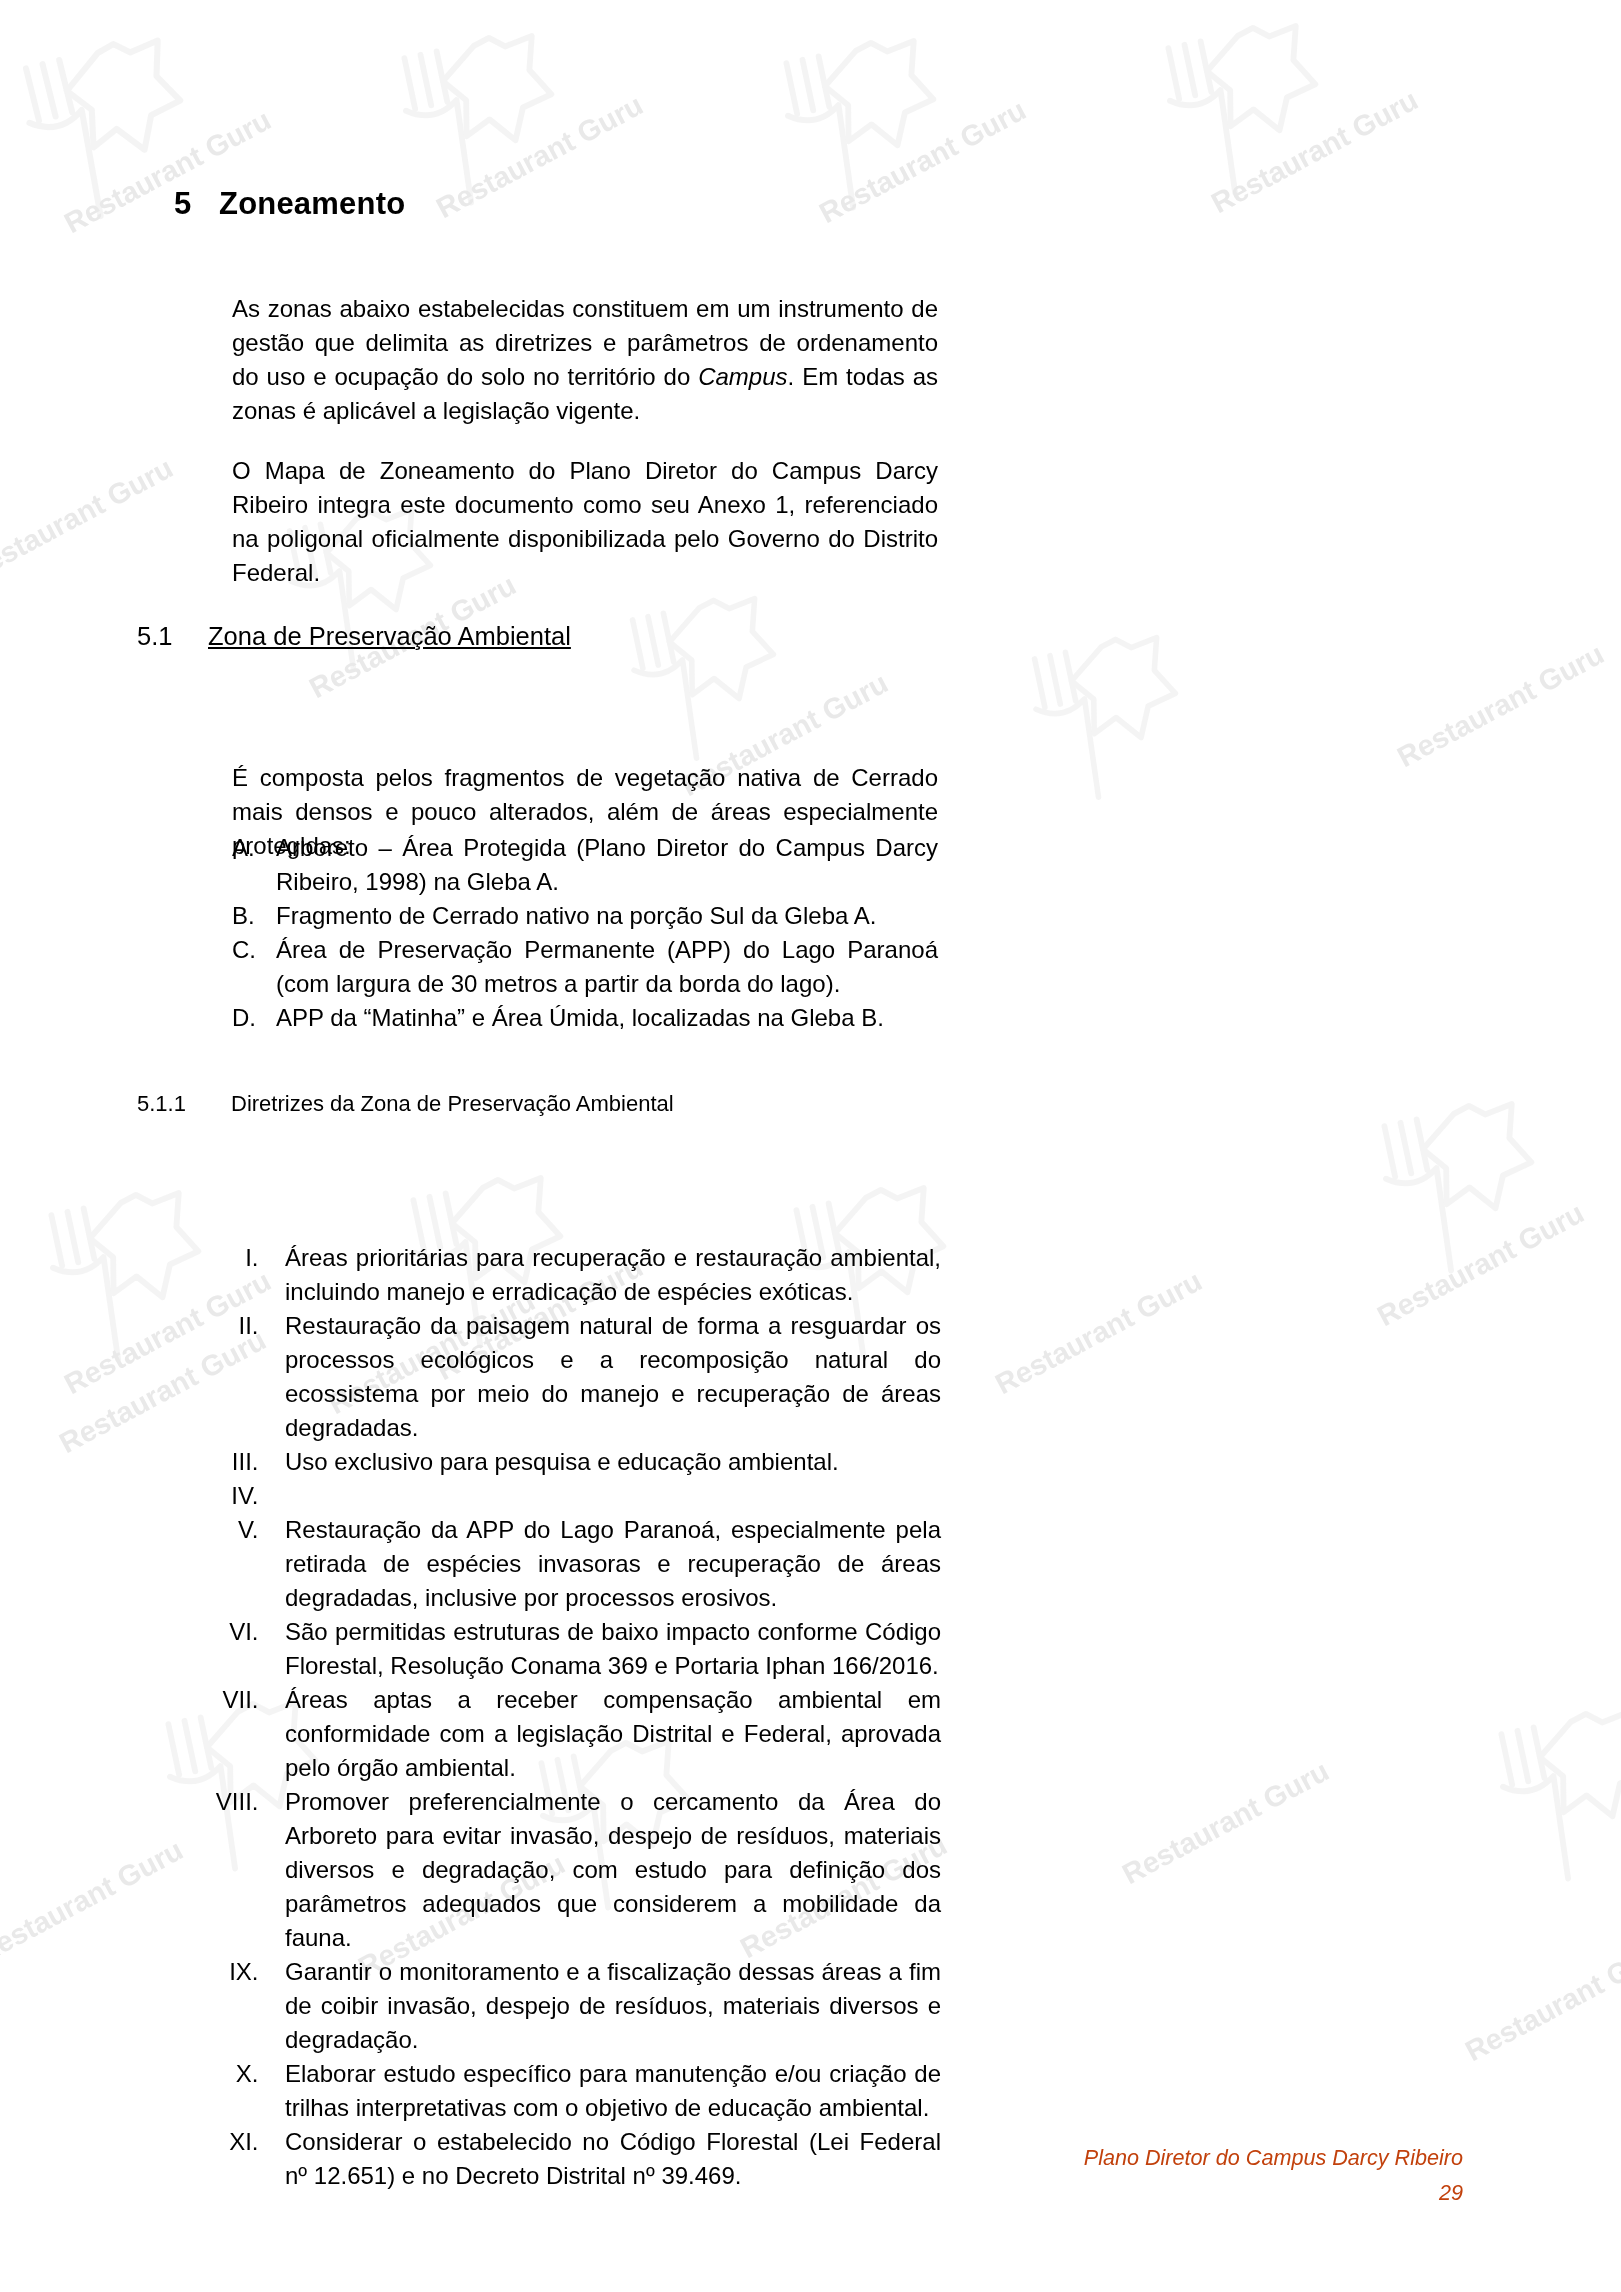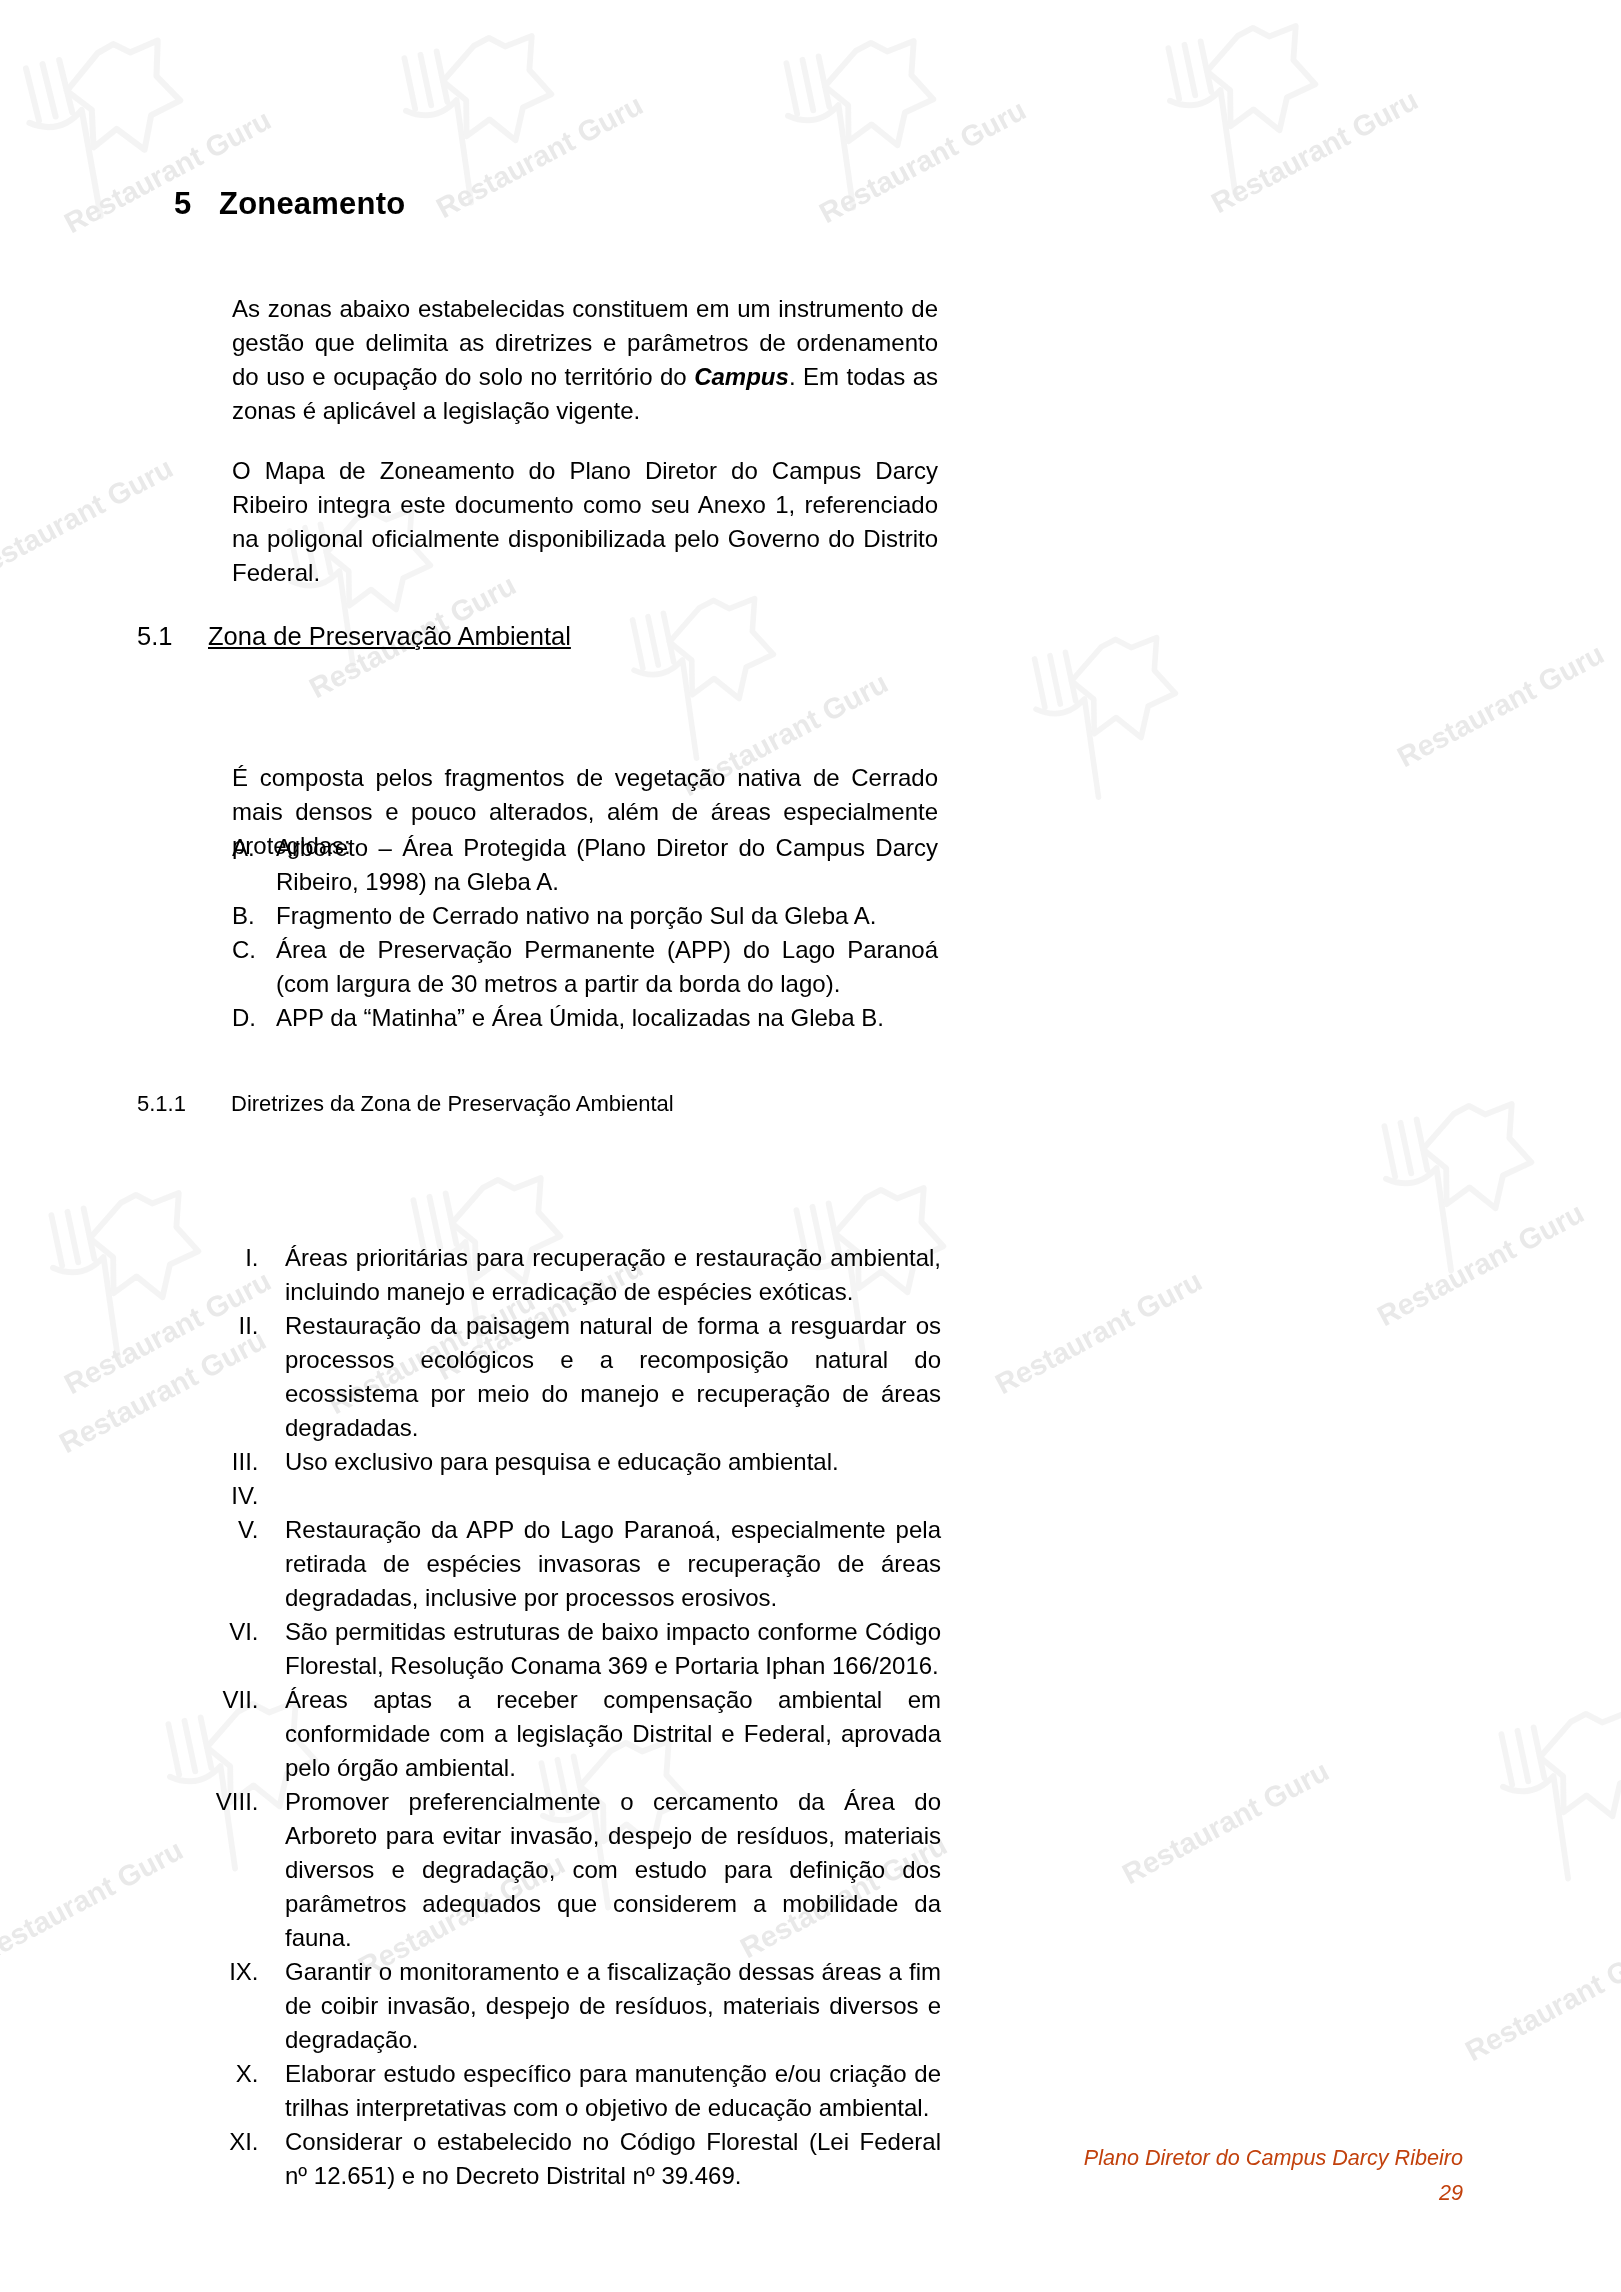--- a/index.html
+++ b/index.html
@@ -76,21 +76,21 @@
     width: 706px;
   }
   p.para {
     margin: 0 0 25.5px 0;
     font-size: 24px;
     line-height: 34px;
     text-align: justify;
     text-justify: inter-word;
   }
   p.para:last-child { margin-bottom: 0; }
-  .ital { font-style: italic; font-weight: bold; }
+  .ital { font-style: italic; }
 
   .h2-row {
     position: absolute;
     left: 137px;
     display: flex;
     align-items: baseline;
   }
   .h2-num {
     font-size: 25.5px;
     width: 71px;

